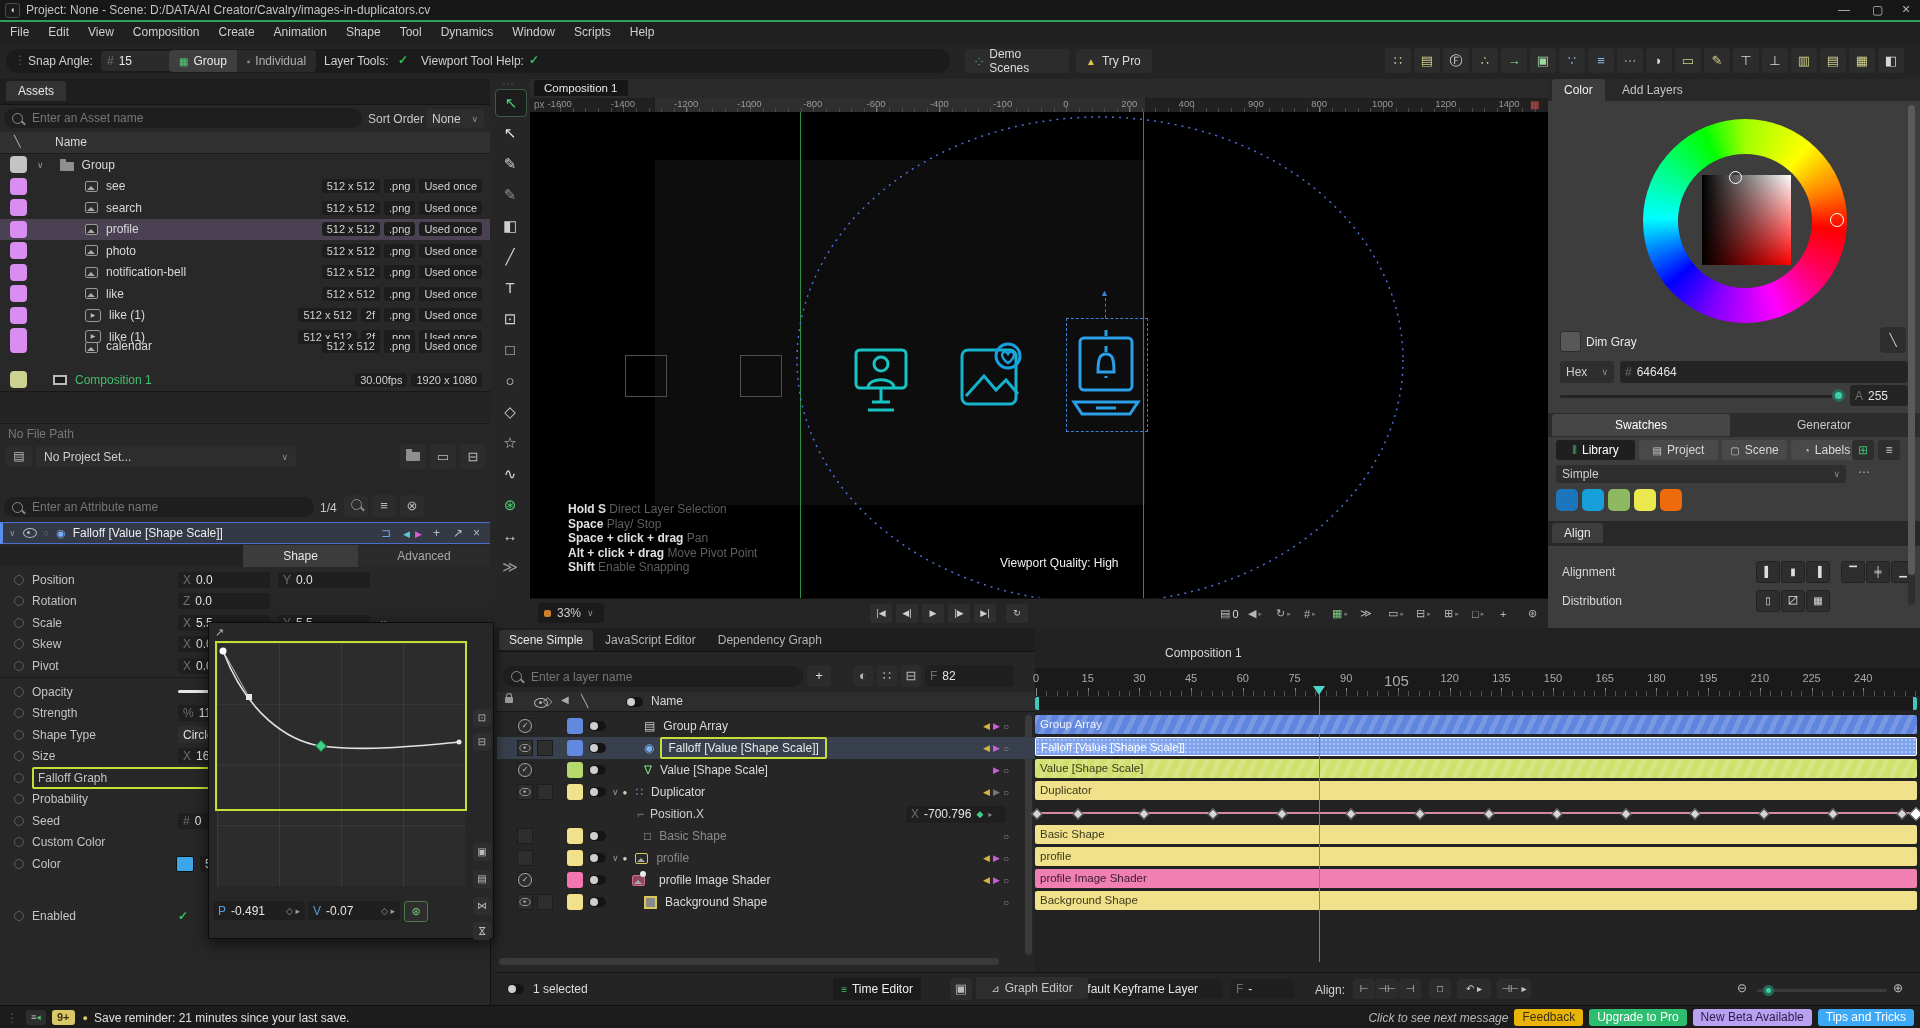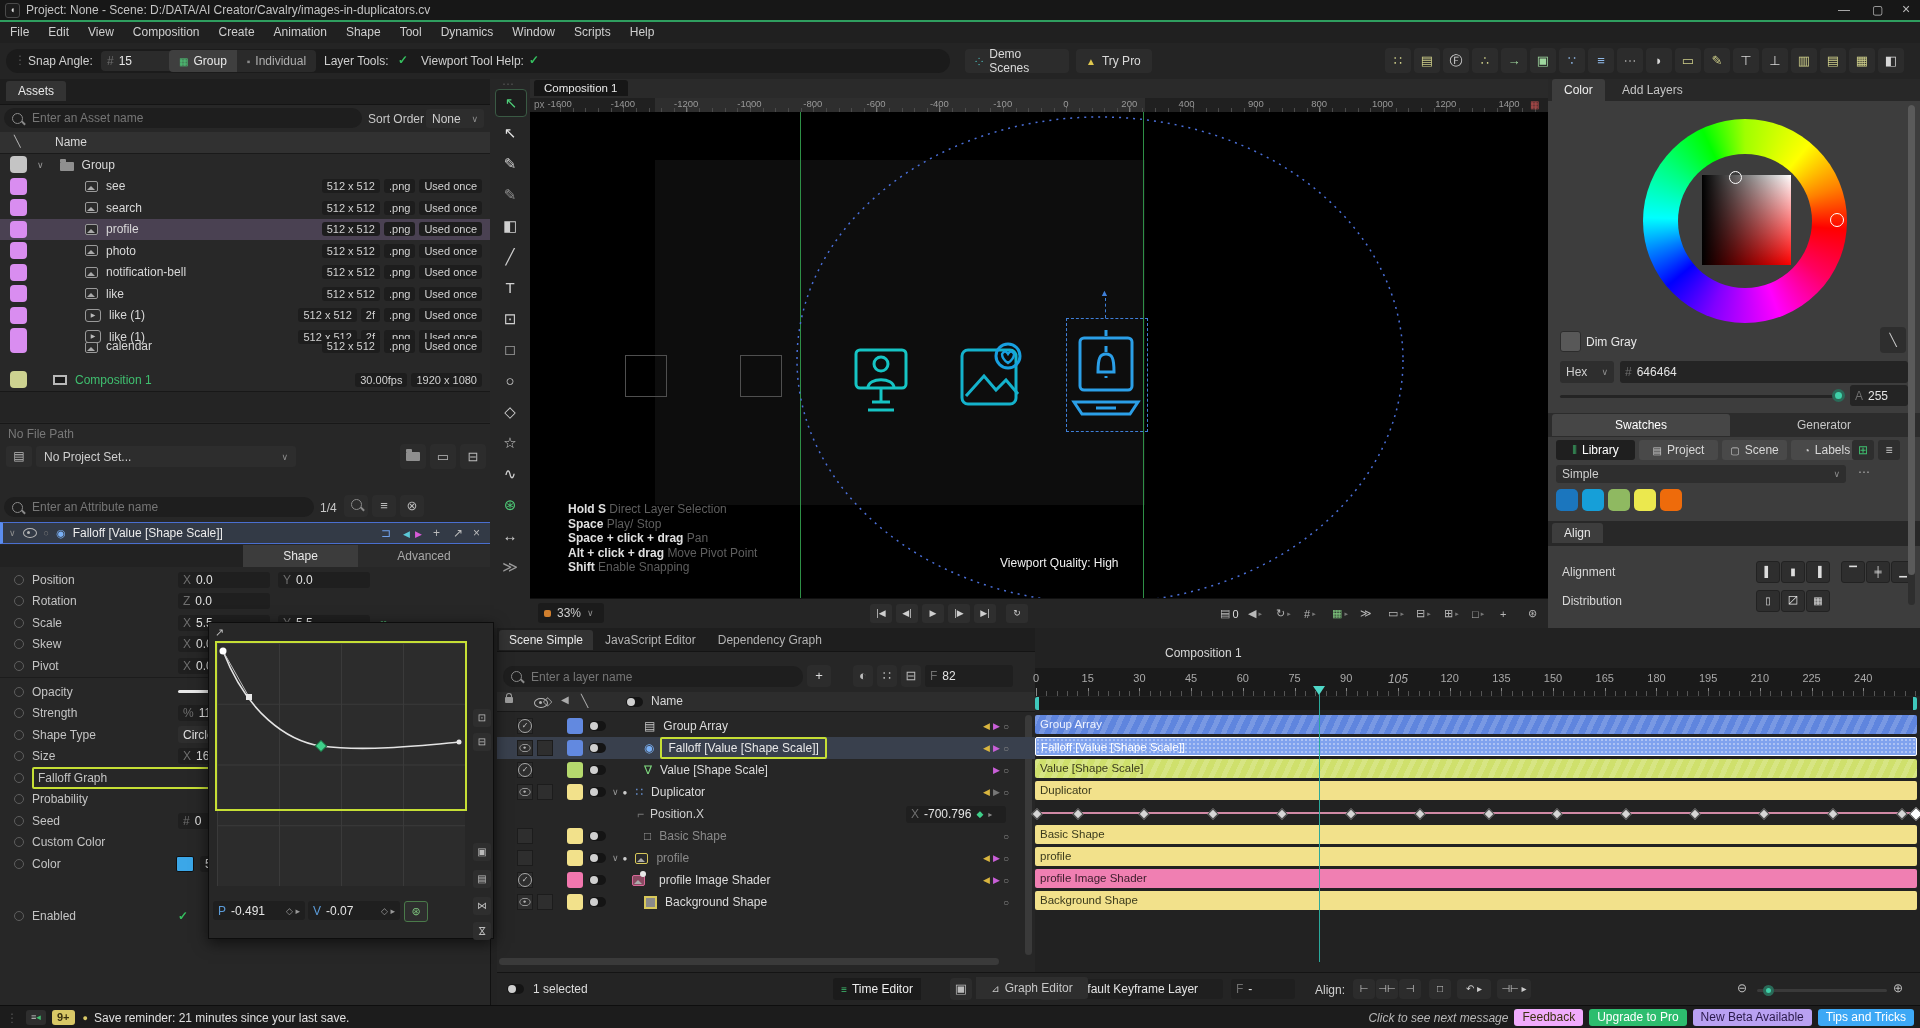--- a/index.html
+++ b/index.html
@@ -1016,21 +1016,21 @@
         <span style="position: absolute; left: 90.41px; top: 4px; width: 28px; text-align: center; font-size: 11px; color: rgb(170, 170, 170);">30</span>
         <span style="position: absolute; left: 104.41px; top: 20px; width: 1px; height: 8px; background: rgb(136, 136, 136);"></span>
         <span style="position: absolute; left: 142.115px; top: 4px; width: 28px; text-align: center; font-size: 11px; color: rgb(170, 170, 170);">45</span>
         <span style="position: absolute; left: 156.115px; top: 20px; width: 1px; height: 8px; background: rgb(136, 136, 136);"></span>
         <span style="position: absolute; left: 193.82px; top: 4px; width: 28px; text-align: center; font-size: 11px; color: rgb(170, 170, 170);">60</span>
         <span style="position: absolute; left: 207.82px; top: 20px; width: 1px; height: 8px; background: rgb(136, 136, 136);"></span>
         <span style="position: absolute; left: 245.525px; top: 4px; width: 28px; text-align: center; font-size: 11px; color: rgb(170, 170, 170);">75</span>
         <span style="position: absolute; left: 259.525px; top: 20px; width: 1px; height: 8px; background: rgb(136, 136, 136);"></span>
         <span style="position: absolute; left: 297.23px; top: 4px; width: 28px; text-align: center; font-size: 11px; color: rgb(170, 170, 170);">90</span>
         <span style="position: absolute; left: 311.23px; top: 20px; width: 1px; height: 8px; background: rgb(136, 136, 136);"></span>
-        <span style="position: absolute; left: 348.935px; top: 4px; width: 28px; text-align: center; font-size: 12px; color: rgb(170, 170, 170); font-style: italic;">105</span>
+        <span style="position: absolute; left: 348.935px; top: 4px; width: 28px; font-size: 15px; color: rgb(170, 170, 170);">105</span>
         <span style="position: absolute; left: 362.935px; top: 20px; width: 1px; height: 8px; background: rgb(136, 136, 136);"></span>
         <span style="position: absolute; left: 400.64px; top: 4px; width: 28px; text-align: center; font-size: 11px; color: rgb(170, 170, 170);">120</span>
         <span style="position: absolute; left: 414.64px; top: 20px; width: 1px; height: 8px; background: rgb(136, 136, 136);"></span>
         <span style="position: absolute; left: 452.345px; top: 4px; width: 28px; text-align: center; font-size: 11px; color: rgb(170, 170, 170);">135</span>
         <span style="position: absolute; left: 466.345px; top: 20px; width: 1px; height: 8px; background: rgb(136, 136, 136);"></span>
         <span style="position: absolute; left: 504.05px; top: 4px; width: 28px; text-align: center; font-size: 11px; color: rgb(170, 170, 170);">150</span>
         <span style="position: absolute; left: 518.05px; top: 20px; width: 1px; height: 8px; background: rgb(136, 136, 136);"></span>
         <span style="position: absolute; left: 555.755px; top: 4px; width: 28px; text-align: center; font-size: 11px; color: rgb(170, 170, 170);">165</span>
         <span style="position: absolute; left: 569.755px; top: 20px; width: 1px; height: 8px; background: rgb(136, 136, 136);"></span>
         <span style="position: absolute; left: 607.46px; top: 4px; width: 28px; text-align: center; font-size: 11px; color: rgb(170, 170, 170);">180</span>
@@ -1225,20 +1225,20 @@
 
   <div id="statusbar">
     <span style="color:#555;margin-left:6px;">⋮</span>
     <span style="display:inline-block;margin-left:8px;width:20px;height:15px;background:#2e2e2e;border-radius:3px;color:#ccc;font-size:9px;line-height:15px;text-align:center;">≡<span style="color:#3fbf6f;">◂</span></span>
     <span style="margin-left:6px;background:#d9c866;color:#3a3010;border-radius:3px;padding:0 5px;height:15px;line-height:15px;font-size:11px;font-weight:bold;">9+</span>
     <span style="color:#d9c866;margin-left:8px;font-size:9px;">●</span>
     <span style="margin-left:6px;color:#e0e0e0;">Save reminder: 21 minutes since your last save.</span>
     <span style="flex:1;"></span>
     <span style="font-style:italic;color:#b8b8b8;">Click to see next message</span>
     <div id="sb-buttons" style="display:flex;margin-right:6px;">
-        <div class="sb-btn" style="background: #f0abfc; color: rgb(58, 48, 16);">Feedback</div>
+        <div class="sb-btn" style="background: #eab308; color: rgb(58, 48, 16);">Feedback</div>
         <div class="sb-btn" style="background: rgb(45, 189, 110); color: rgb(255, 255, 255);">Upgrade to Pro</div>
         <div class="sb-btn" style="background: rgb(185, 161, 242); color: rgb(42, 26, 74);">New Beta Available</div>
         <div class="sb-btn" style="background: rgb(61, 168, 245); color: rgb(255, 255, 255);">Tips and Tricks</div>
       </div>
   </div>
 
 </div>
 
 </body></html>

